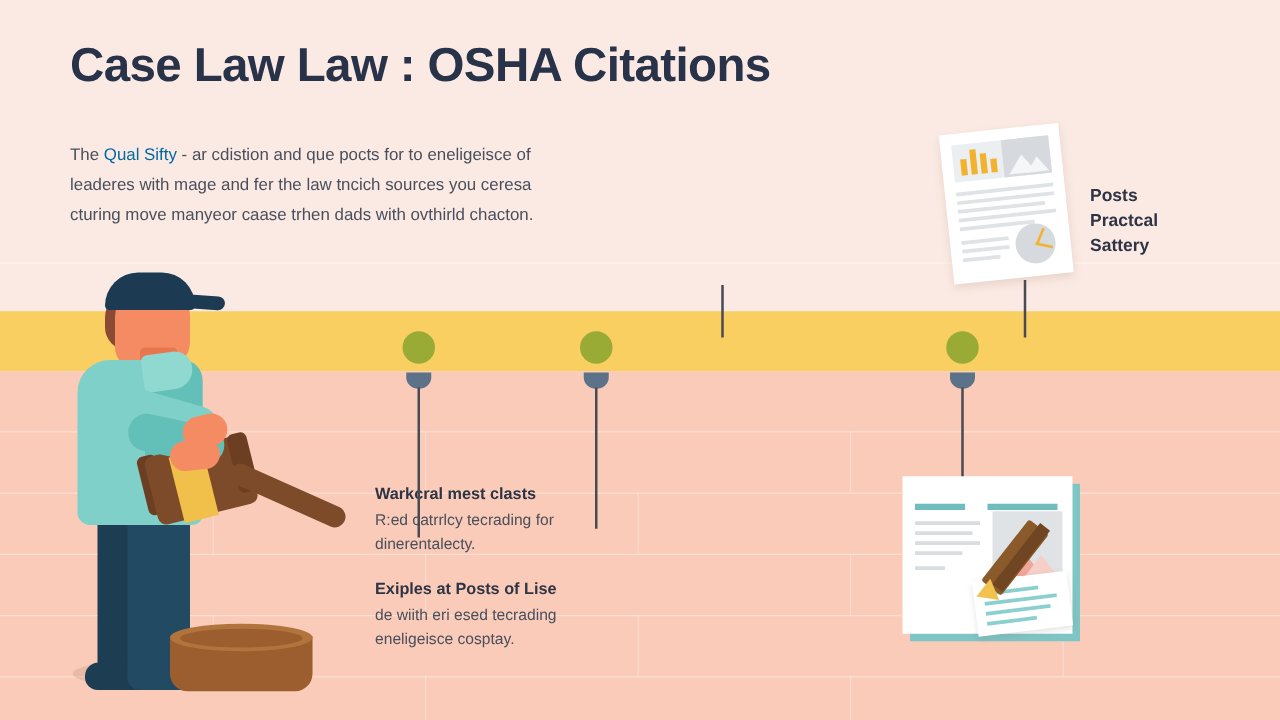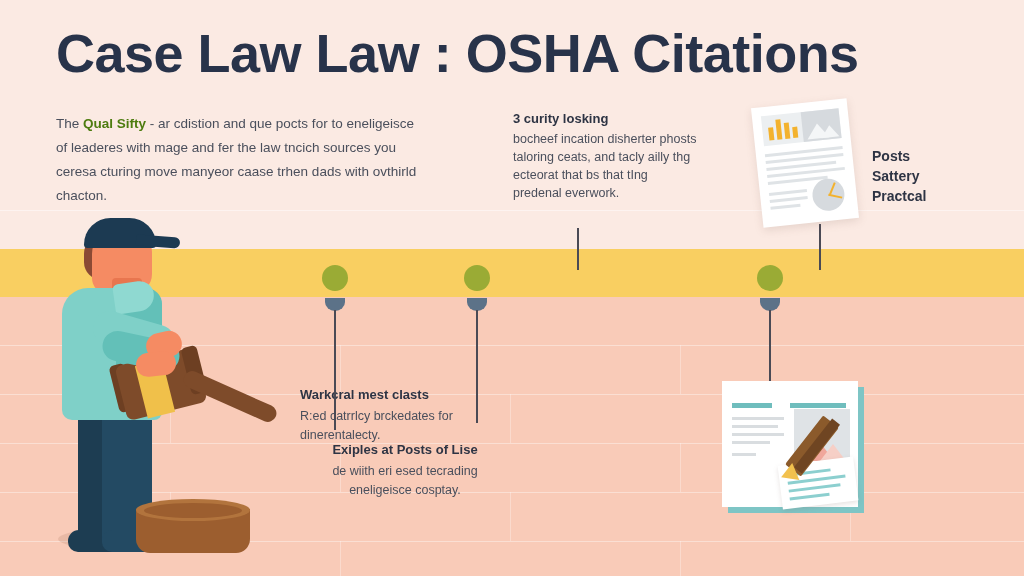--- a/index.html
+++ b/index.html
@@ -63,21 +63,21 @@
     width: 1024px;
     height: 1px;
     background: rgba(255,255,255,0.30);
   }
 
   
   .title {
     position: absolute;
     left: 56px; top: 22px;
     width: 930px;
-    font-size: 54px;
+    font-size: 38px;
     font-weight: 700;
     letter-spacing: -0.5px;
     color: #28334a;
     line-height: 62px;
     white-space: nowrap;
   }
 
   
   .tblock { position: absolute; }
   .tblock .head {
@@ -88,21 +88,21 @@
     color: #4a4f5c;
   }
 
   .intro {
     left: 56px; top: 112px;
     width: 372px;
     font-size: 13.5px;
     line-height: 24px;
     color: #4a4f5c;
   }
-  .intro b { color: #4d7c0f; font-weight: 700; }
+  .intro b { color: #0369a1; font-weight: 400; }
 
   .mid-note {
     left: 513px; top: 110px;
     width: 186px;
     font-size: 12.5px;
     line-height: 18px;
   }
   .mid-note .head { font-size: 13px; display: block; margin-bottom: 2px; }
 
   .right-note {
@@ -114,25 +114,24 @@
     color: #2e3444;
   }
 
   .note-a {
     left: 300px; top: 385px;
     width: 210px;
     font-size: 12.5px;
     line-height: 19px;
   }
   .note-b {
-    left: 300px; top: 440px;
+    left: 300px; top: 461px;
     width: 210px;
     font-size: 12.5px;
     line-height: 19px;
-    text-align: center;
   }
   .note-a .head, .note-b .head {
     font-size: 13px; display: block; margin-bottom: 3px;
   }
 
   
   .marker { position: absolute; }
   .marker .dot {
     position: absolute;
     left: 0; top: 0;
@@ -487,34 +486,30 @@
     <div class="brick-seam" style="left:680px; top:244px"></div>
   </div>
   <div class="band-line" style="top:210px; background:rgba(255,255,255,0.45)"></div>
 
   <div class="title">Case Law Law : OSHA Citations</div>
 
   <div class="tblock intro">
     <span>The </span><b>Qual Sifty</b><span> - ar cdistion and que pocts for to eneligeisce of leaderes with mage and fer the law tncich sources you ceresa cturing move manyeor caase trhen dads with ovthirld chacton.</span>
   </div>
 
-  <div class="tblock mid-note">
-    <span class="head">3 curity losking</span>
-    <span class="body">bocheef incation disherter phosts taloring ceats, and tacly ailly thg ecteorat that bs that tIng predenal everwork.</span>
-  </div>
 
   <div class="tblock right-note">
     <div>Posts</div>
+    <div>Practcal</div>
     <div>Sattery</div>
-    <div>Practcal</div>
   </div>
 
   <div class="tblock note-a">
     <span class="head">Warkcral mest clasts</span>
-    <span class="body">R:ed catrrlcy brckedates for dinerentalecty.</span>
+    <span class="body">R:ed catrrlcy tecrading for dinerentalecty.</span>
   </div>
   <div class="tblock note-b">
     <span class="head">Exiples at Posts of Lise</span>
     <span class="body">de wiith eri esed tecrading eneligeisce cosptay.</span>
   </div>
 
   <div class="marker" style="left:322px; top:265px">
     <div class="dot"></div>
     <div class="base"></div>
     <div class="stem" style="height:120px"></div>

